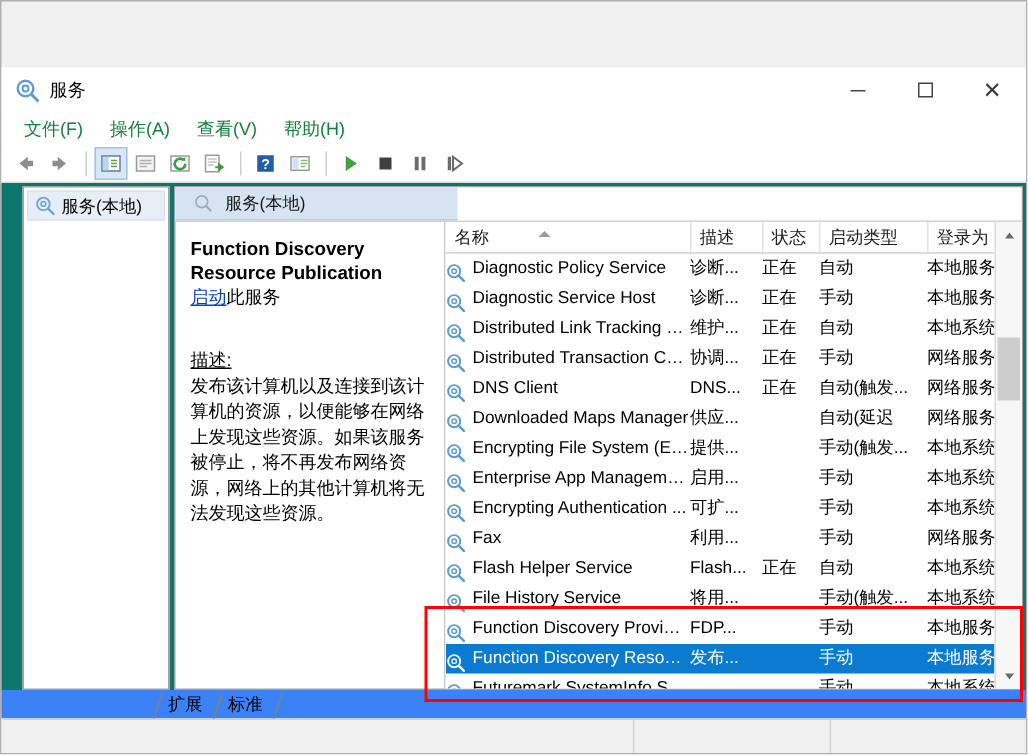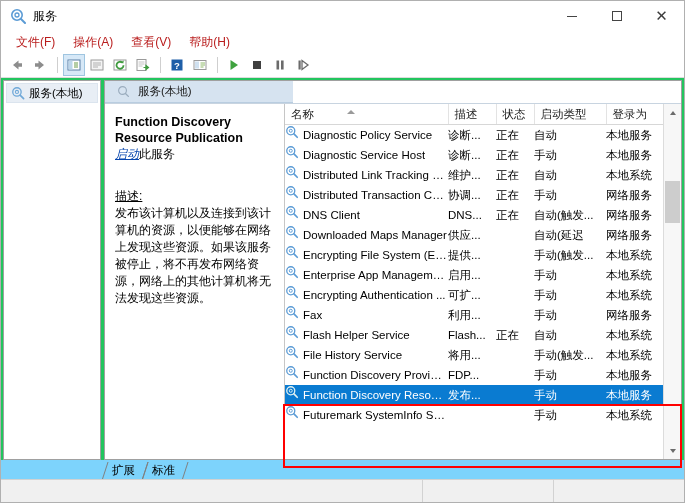--- a/index.html
+++ b/index.html
@@ -28,20 +28,21 @@
   }
 
   
   .titlebar {
     height: 30px;
     background: #ffffff;
     display: flex;
     align-items: center;
     flex: none;
     position: relative;
+    margin-top: 44px;
   }
   .title-icon {
     margin-left: 9px;
     margin-right: 7px;
     width: 16px; height: 16px;
     position: relative;
     flex: none;
   }
   .gear-glyph {
     display: block;
@@ -76,21 +77,21 @@
     height: 22px;
     background: #ffffff;
     display: flex;
     align-items: center;
     padding-left: 6px;
     flex: none;
   }
   .menu-item {
     padding: 2px 9px;
     font-size: 12px;
-    color: #b91c1c;
+    color: #15803d;
     line-height: 16px;
   }
 
   
   .toolbar {
     height: 24px;
     background: #ffffff;
     display: flex;
     align-items: center;
     padding-left: 5px;
@@ -112,22 +113,22 @@
     width: 1px; height: 16px;
     background: #cfcfcf;
     margin: 0 5px;
     flex: none;
   }
 
   
   .content {
     flex: 1;
     display: flex;
-    background: #22c55e;
-    padding: 2px 2px 0 2px;
+    background: #0f766e;
+    padding: 2px 2px 0 14px;
     box-sizing: border-box;
     min-height: 0;
   }
   .tree-pane {
     width: 98px;
     background: #ffffff;
     border: 1px solid #a0a0a0;
     box-sizing: border-box;
     flex: none;
     padding-top: 2px;
@@ -201,21 +202,20 @@
     color: #000;
   }
   .action-line {
     font-size: 12px;
     line-height: 16px;
     margin-bottom: 26px;
   }
   .action-link {
     color: #0645ad;
     text-decoration: underline;
-    font-style: italic;
   }
   .desc-label {
     font-size: 12px;
     text-decoration: underline;
     line-height: 17px;
   }
   .desc-text {
     font-size: 12px;
     line-height: 17px;
     color: #000;
@@ -278,21 +278,21 @@
     font-size: 11.5px;
     color: #000;
     white-space: nowrap;
     overflow: hidden;
     vertical-align: middle;
     line-height: 20px;
   }
   td.c-name {
     padding-left: 4px;
   }
-  .name-cell { display: flex; align-items: flex-start; }
+  .name-cell { display: flex; align-items: flex-end; }
   .name-cell .ico { width: 14px; height: 14px; margin-right: 4px; flex: none; }
   .name-cell .nm { overflow: hidden; text-overflow: ellipsis; white-space: nowrap; }
   td.c-desc, td.c-status, td.c-start, td.c-logon { padding-left: 5px; }
   tr.selected td { background: #0a7bd1; color: #ffffff; }
   tr.selected .name-cell .ico { filter: brightness(1.9) saturate(0.2); }
 
   
   .vscroll {
     width: 17px;
     flex: none;
@@ -325,21 +325,21 @@
     position: absolute;
     border: 2px solid #ff0000;
     pointer-events: none;
     box-sizing: border-box;
   }
 
   
   .tabstrip {
     height: 19px;
     flex: none;
-    background: #7dd3fc;
+    background: #3b82f6;
     display: flex;
     align-items: flex-end;
     padding-left: 101px;
     box-sizing: border-box;
   }
   .tab {
     position: relative;
     height: 17px;
     line-height: 17px;
     font-size: 11.5px;

